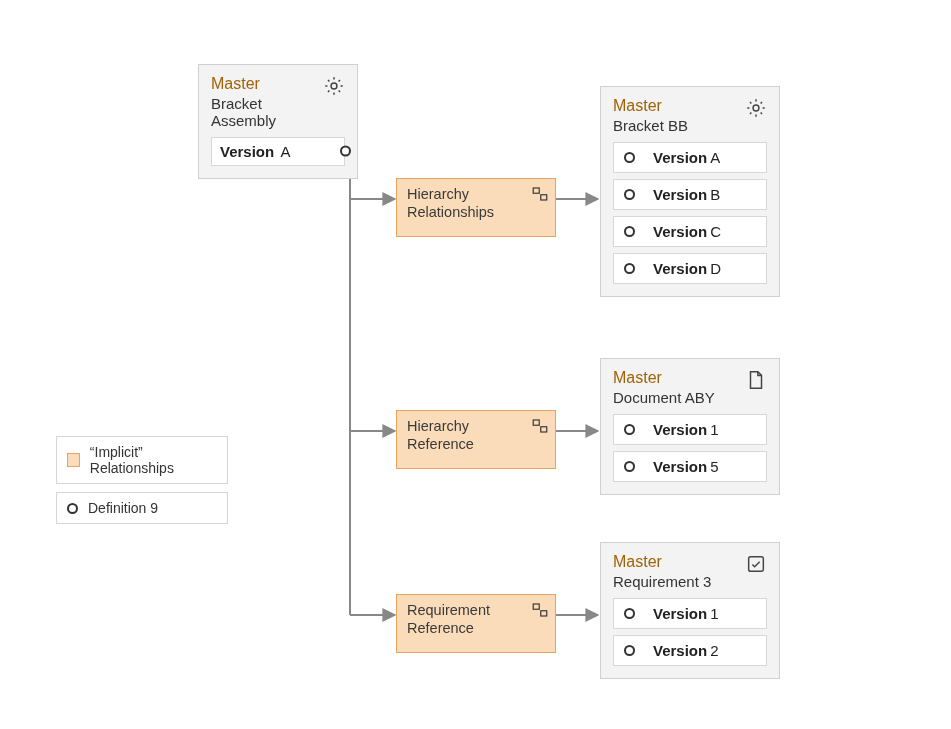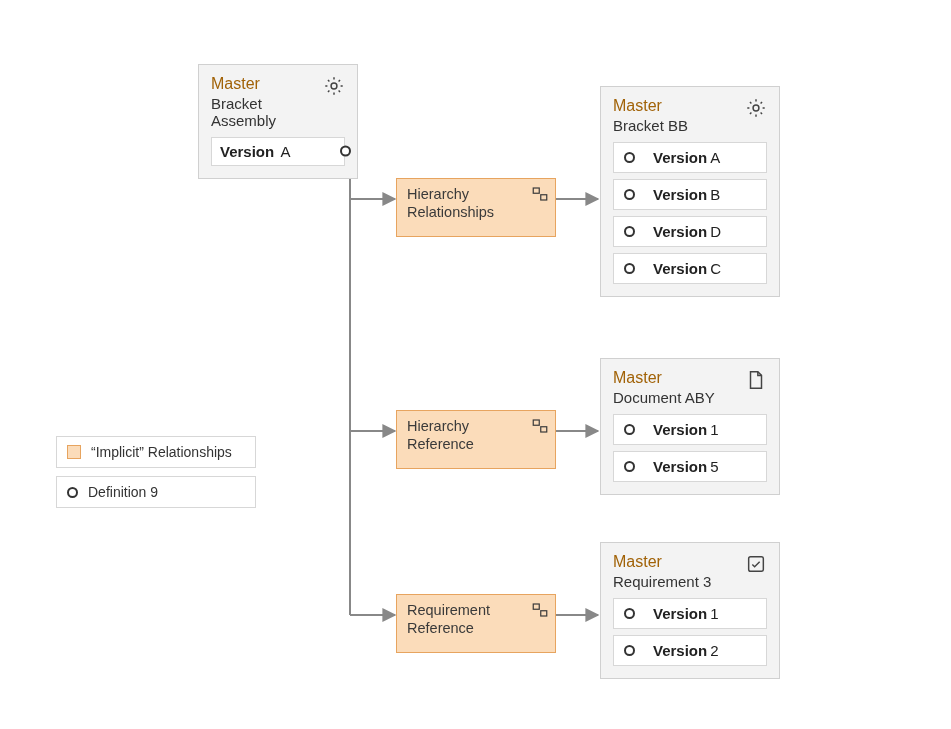--- a/index.html
+++ b/index.html
@@ -105,21 +105,21 @@
     width: 18px;
     height: 18px;
     color: #3a3a3a;
   }
 
   
   .legend {
     position: absolute;
     left: 56px;
     top: 436px;
-    width: 200px;
+    width: 172px;
     font-size: 14px;
   }
   .legend-row {
     background: #fff;
     border: 1px solid #d7d7d7;
     padding: 7px 10px;
     display: flex;
     align-items: center;
     gap: 10px;
     margin-bottom: 8px;
@@ -229,25 +229,25 @@
       <div class="version-row">
         <span class="circle"></span>
         <span><span class="version-label-bold">Version</span><span>A</span></span>
       </div>
       <div class="version-row">
         <span class="circle"></span>
         <span><span class="version-label-bold">Version</span><span>B</span></span>
       </div>
       <div class="version-row">
         <span class="circle"></span>
+        <span><span class="version-label-bold">Version</span><span>C</span></span>
+      </div>
+      <div class="version-row">
+        <span class="circle"></span>
         <span><span class="version-label-bold">Version</span><span>D</span></span>
-      </div>
-      <div class="version-row">
-        <span class="circle"></span>
-        <span><span class="version-label-bold">Version</span><span>C</span></span>
       </div>
     </div>
   </div>
 
   <div class="card" style="left:600px; top:358px; width:180px;">
     <div class="header">
       <div>
         <div class="title-strong">Master</div>
         <div class="subtitle">Document ABY</div>
       </div>

